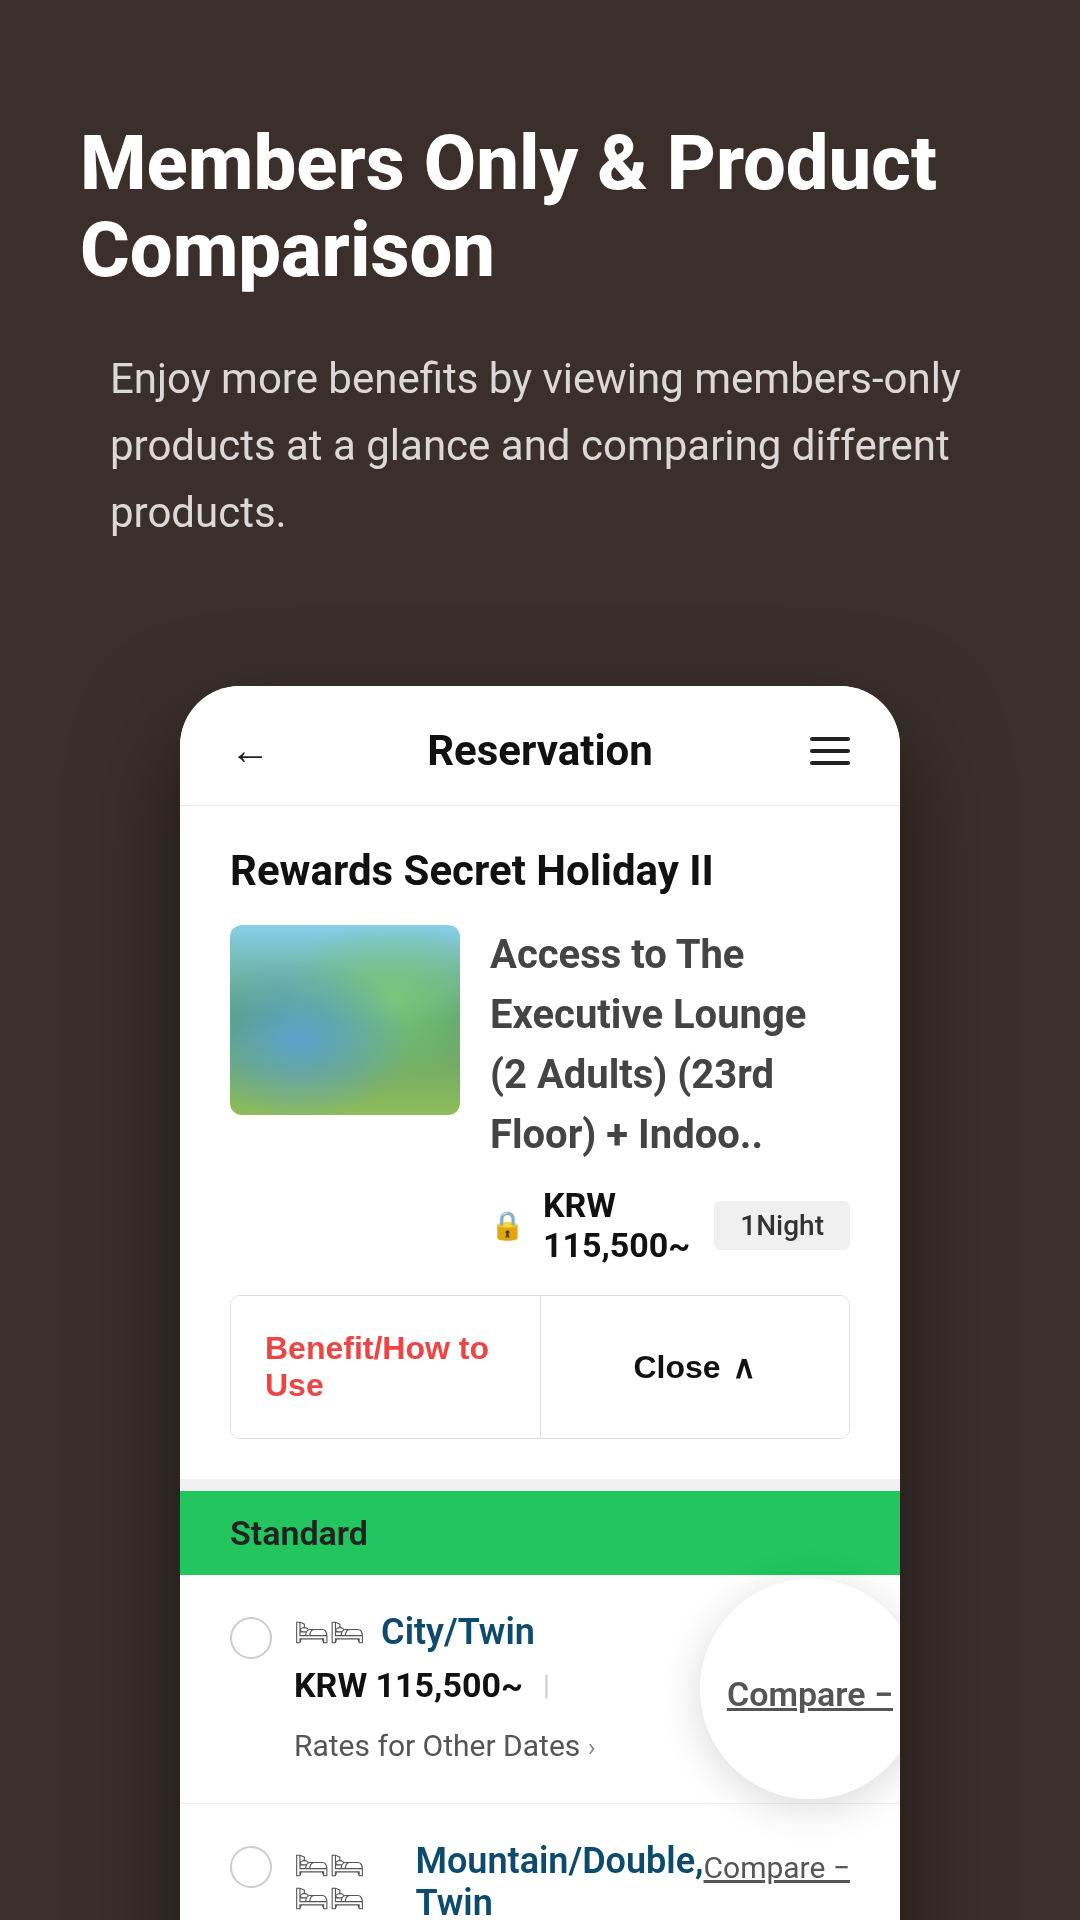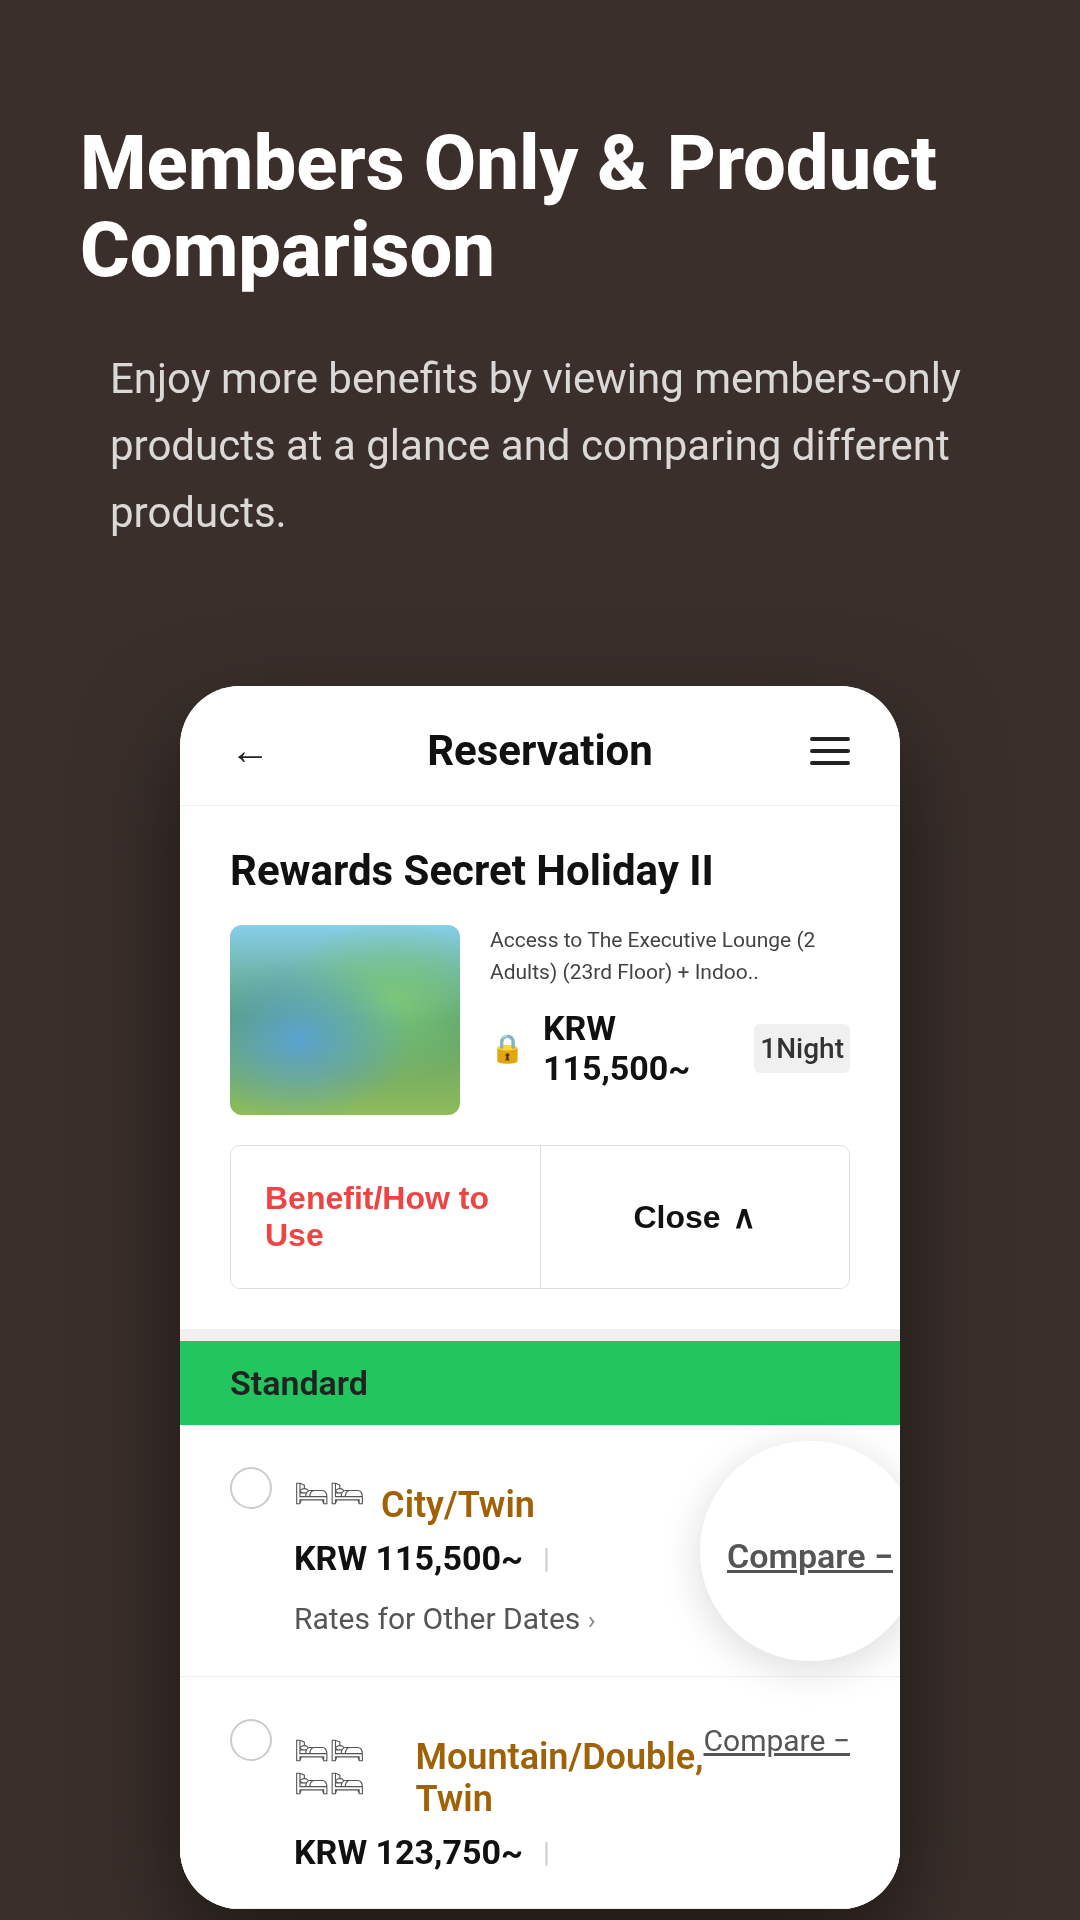--- a/index.html
+++ b/index.html
@@ -143,24 +143,25 @@
         radial-gradient(ellipse at 30% 60%, #5ba3d0 0%, transparent 50%),
         radial-gradient(ellipse at 70% 40%, #7bc878 0%, transparent 50%),
         linear-gradient(180deg, #87ceeb 0%, #5a9e6b 50%, #8fbc5a 100%);
     }
 
     .product-info {
       flex: 1;
     }
 
     .product-description {
-      font-size: 21px;
+      font-size: 40px;
       color: #444;
       line-height: 1.5;
       margin-bottom: 20px;
+      font-weight: bold;
     }
 
     .price-row {
       display: flex;
       align-items: center;
       gap: 18px;
     }
 
     .lock-icon {
       font-size: 28px;
@@ -170,21 +171,21 @@
     .price-text {
       font-size: 34px;
       font-weight: 700;
       color: #111;
     }
 
     .night-badge {
       background: #f0f0f0;
       color: #333;
       font-size: 28px;
-      padding: 8px 6px;
+      padding: 8px 26px;
       border-radius: 6px;
       font-weight: 500;
     }
 
     
     .action-buttons {
       display: flex;
       border: 1.5px solid #ddd;
       border-radius: 10px;
       overflow: hidden;
@@ -272,22 +273,21 @@
     }
 
     .bed-icon {
       font-size: 28px;
       color: #555;
     }
 
     .room-name {
       font-size: 36px;
       font-weight: 600;
-      color: #a16207;
-      margin-top: 23px;
+      color: #0c4a6e;
     }
 
     .room-price-row {
       display: flex;
       align-items: center;
       gap: 20px;
       flex-wrap: wrap;
     }
 
     .room-price {

